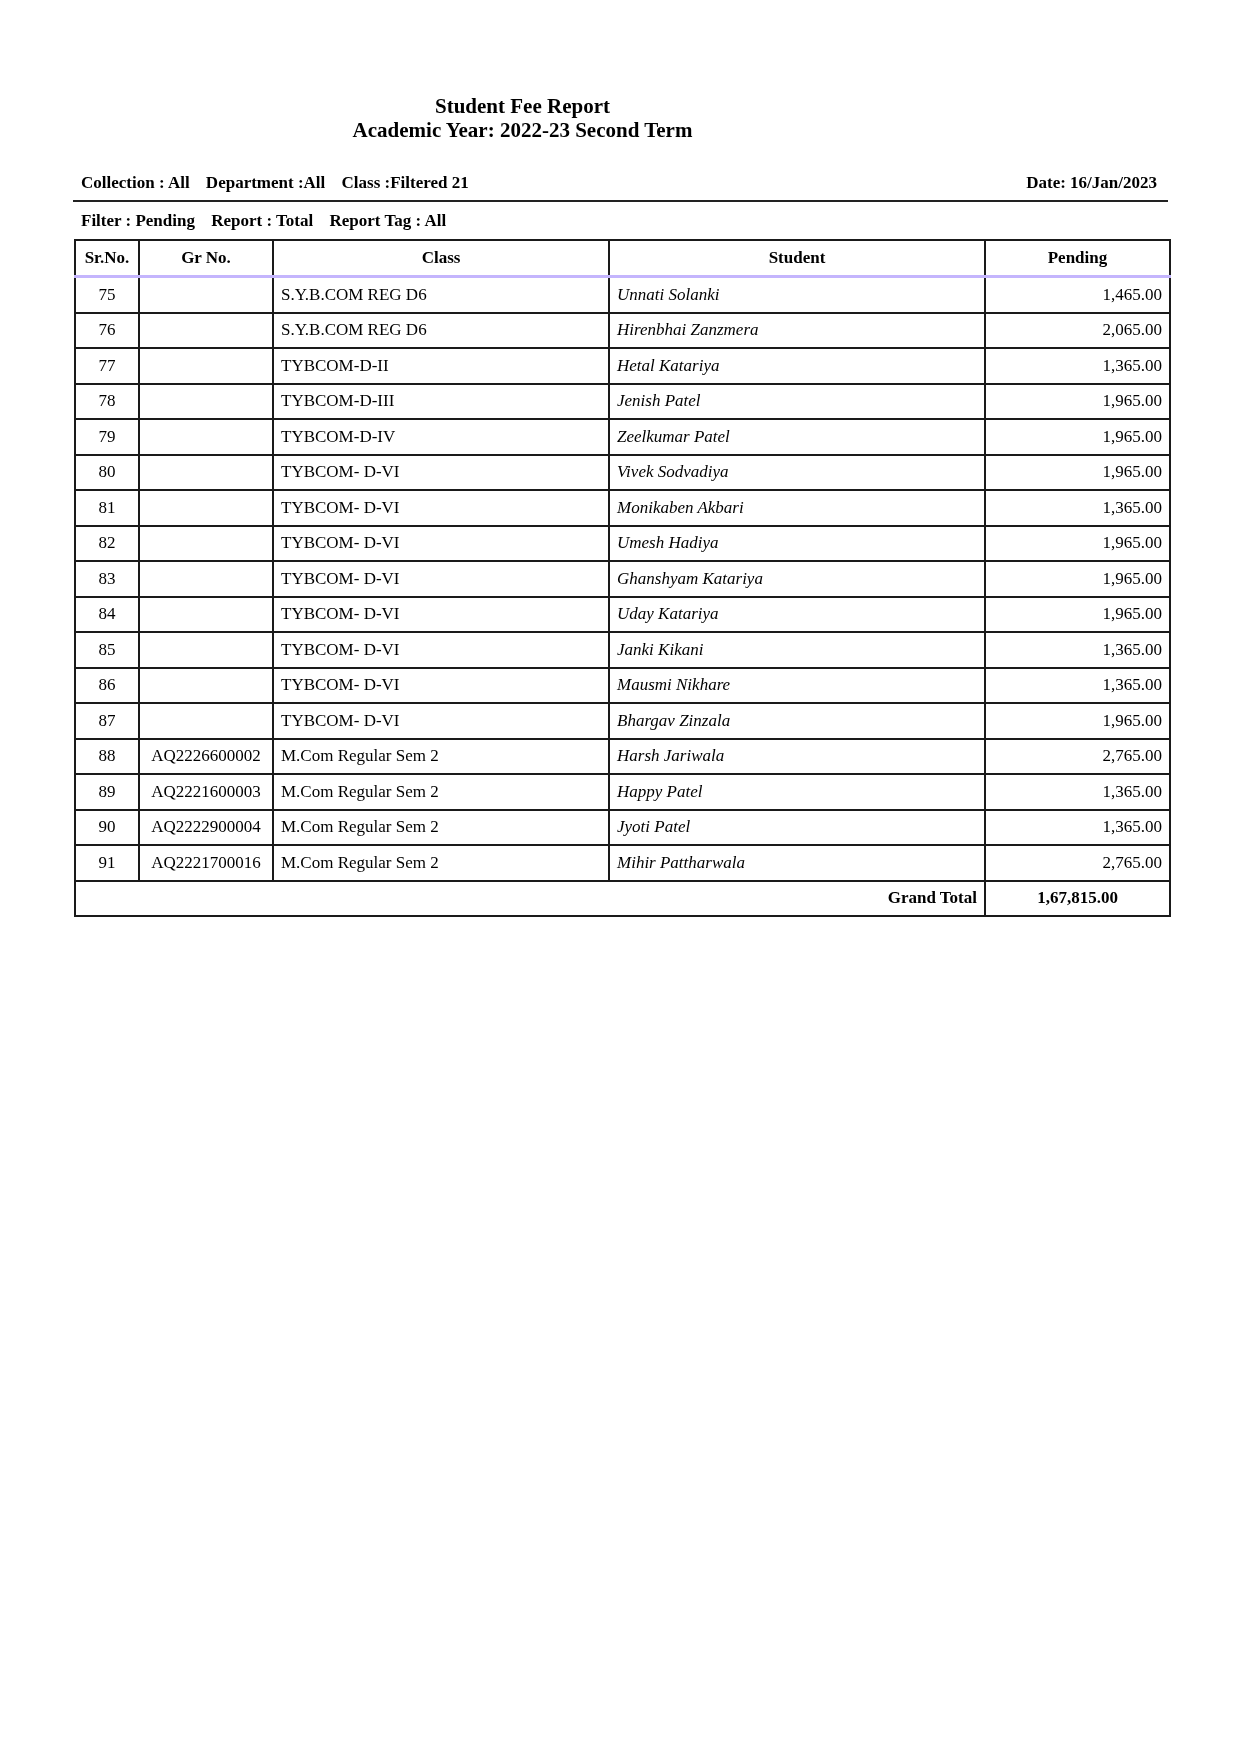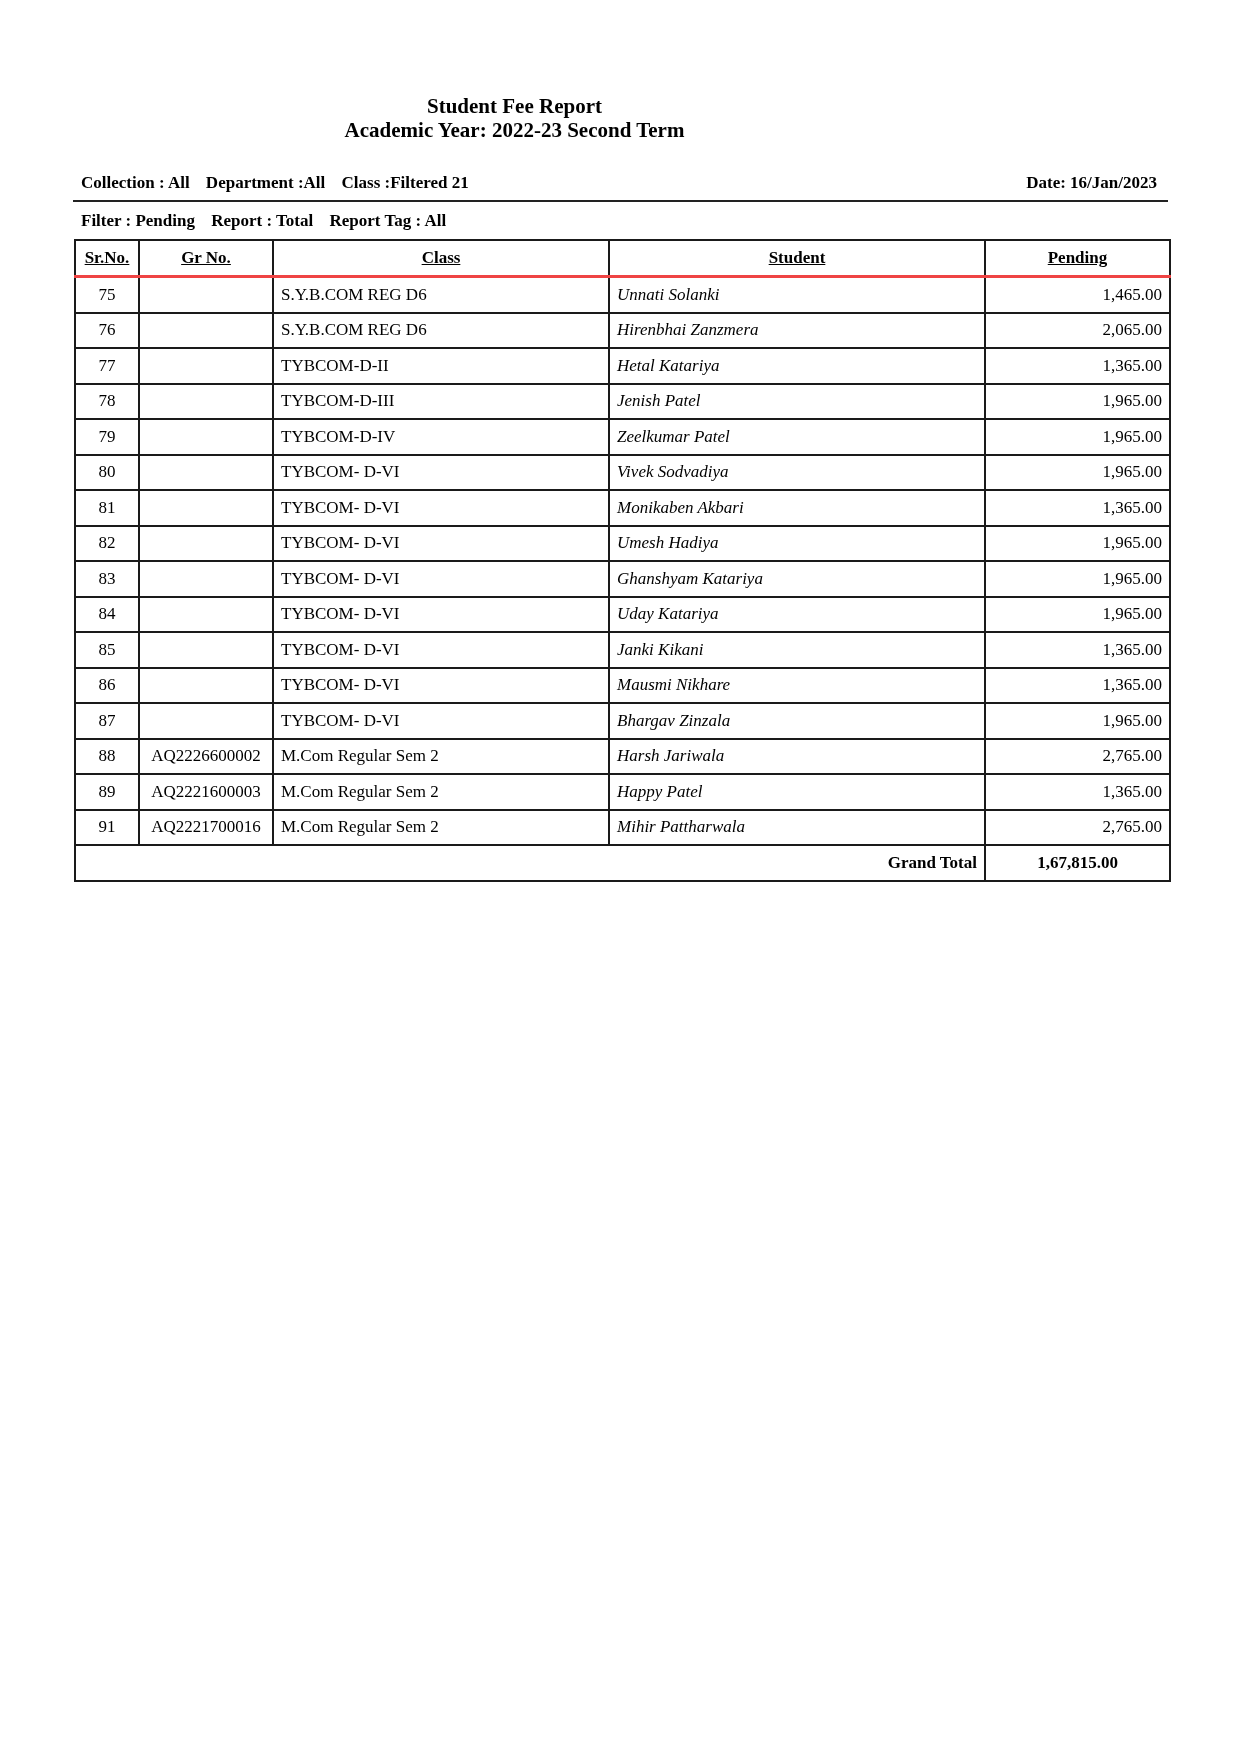--- a/index.html
+++ b/index.html
@@ -10,21 +10,21 @@
     body {
       width: 1240px;
       height: 1754px;
       position: relative;
       font-family: "Liberation Serif", "DejaVu Serif", serif;
       color: #000000;
       overflow: hidden;
     }
     .title-block {
       position: absolute;
-      left: 0;
+      left: 8px;
       width: 1029px;
       top: 94px;
       text-align: center;
       font-weight: bold;
       font-size: 21px;
       line-height: 24px;
     }
     .meta-line {
       position: absolute;
       left: 81px;
@@ -65,22 +65,21 @@
       padding: 0 7px;
       white-space: nowrap;
       overflow: hidden;
     }
     table.report thead th {
       font-weight: bold;
       text-align: center;
       height: 34px;
     }
     table.report thead tr {
-      border-bottom: 3px solid #ef4444;
-      text-decoration: underline;
+      border-bottom: 3px solid #c4b5fd;
     }
     td.c-sr { text-align: center; }
     td.c-gr { text-align: center; padding-left: 6px; padding-right: 4px; border-radius: 7px; }
     td.c-class { text-align: left; }
     td.c-student { text-align: left; font-style: italic; }
     td.c-pending { text-align: right; }
     tr.total-row td { font-weight: bold; margin-left: 8px; }
     tr.total-row td.total-label { text-align: right; }
     tr.total-row td.total-value { text-align: center; }
   </style>
@@ -224,20 +223,27 @@
       <td class="c-pending">2,765.00</td>
     </tr>
     <tr>
       <td class="c-sr">89</td>
       <td class="c-gr">AQ2221600003</td>
       <td class="c-class">M.Com Regular Sem 2</td>
       <td class="c-student">Happy Patel</td>
       <td class="c-pending">1,365.00</td>
     </tr>
     <tr>
+      <td class="c-sr">90</td>
+      <td class="c-gr">AQ2222900004</td>
+      <td class="c-class">M.Com Regular Sem 2</td>
+      <td class="c-student">Jyoti Patel</td>
+      <td class="c-pending">1,365.00</td>
+    </tr>
+    <tr>
       <td class="c-sr">91</td>
       <td class="c-gr">AQ2221700016</td>
       <td class="c-class">M.Com Regular Sem 2</td>
       <td class="c-student">Mihir Pattharwala</td>
       <td class="c-pending">2,765.00</td>
     </tr>
     <tr class="total-row">
       <td class="total-label" colspan="4">Grand Total</td>
       <td class="total-value">1,67,815.00</td>
     </tr>

